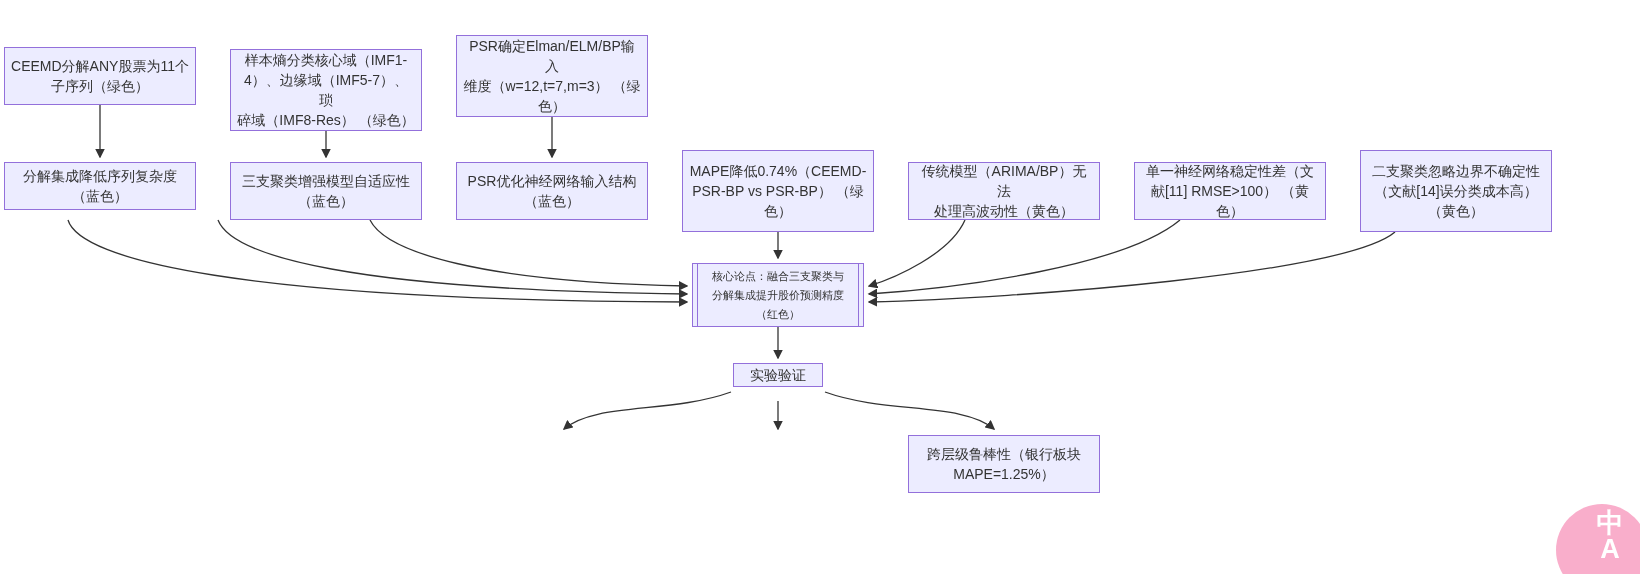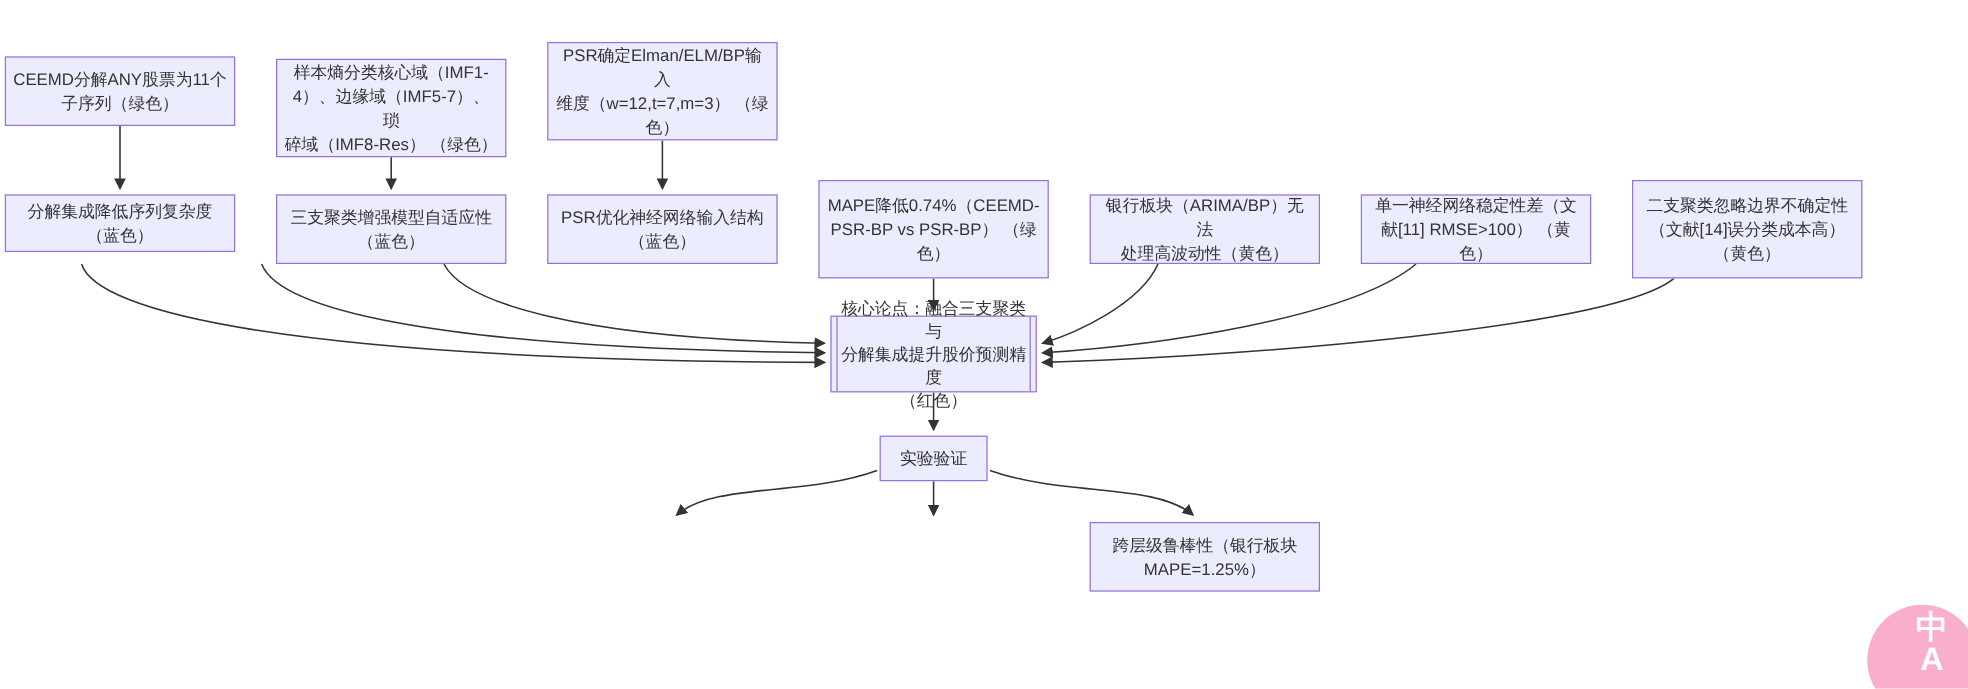--- a/index.html
+++ b/index.html
@@ -39,22 +39,22 @@
   .n-ceemd      {left:4px;    top:47px;  width:192px; height:58px;}
   .n-entropy    {left:230px;  top:35px;  width:192px; height:82px;margin-top:14px;}
   .n-psr_dim    {left:456px;  top:35px;  width:192px; height:82px;}
   .n-decomp     {left:4px;    top:162px; width:192px; height:48px;}
   .n-threeway   {left:230px;  top:162px; width:192px; height:58px;}
   .n-psr_opt    {left:456px;  top:162px; width:192px; height:58px;}
   .n-mape       {left:682px;  top:150px; width:192px; height:82px;}
   .n-traditional{left:908px;  top:162px; width:192px; height:58px;}
   .n-single_nn  {left:1134px; top:162px; width:192px; height:58px;}
   .n-twoway     {left:1360px; top:150px; width:192px; height:82px;}
-  .n-core       {left:692px;  top:263px; width:172px; height:64px; font-size:14px; line-height:19px;}
-  .n-experiment {left:733px;  top:363px; width:90px;  height:38px;}
+  .n-core       {left:692px;  top:263px; width:172px; height:64px; font-size:11px; line-height:19px;}
+  .n-experiment {left:733px;  top:363px; width:90px;  height:24px;}
   .n-index      {left:456px;  top:435px; width:192px; height:58px;}
   .n-stock      {left:682px;  top:435px; width:192px; height:58px;}
   .n-robust     {left:908px;  top:435px; width:192px; height:58px;}
 
   .badge{
     position:absolute;
     left:1556px;top:504px;
     width:92px;height:92px;
     border-radius:50%;
     background:#f9aecb;
@@ -112,21 +112,21 @@
 色）</div>
   <div class="node n-decomp">分解集成降低序列复杂度
 （蓝色）</div>
   <div class="node n-threeway">三支聚类增强模型自适应性
 （蓝色）</div>
   <div class="node n-psr_opt">PSR优化神经网络输入结构
 （蓝色）</div>
   <div class="node n-mape">MAPE降低0.74%（CEEMD-
 PSR-BP vs PSR-BP） （绿
 色）</div>
-  <div class="node n-traditional">银行板块（ARIMA/BP）无法
+  <div class="node n-traditional">传统模型（ARIMA/BP）无法
 处理高波动性（黄色）</div>
   <div class="node n-single_nn">单一神经网络稳定性差（文
 献[11] RMSE&gt;100） （黄色）</div>
   <div class="node n-twoway">二支聚类忽略边界不确定性
 （文献[14]误分类成本高）
 （黄色）</div>
   <div class="node n-core subroutine">核心论点：融合三支聚类与
 分解集成提升股价预测精度
 （红色）</div>
   <div class="node n-experiment">实验验证</div>

